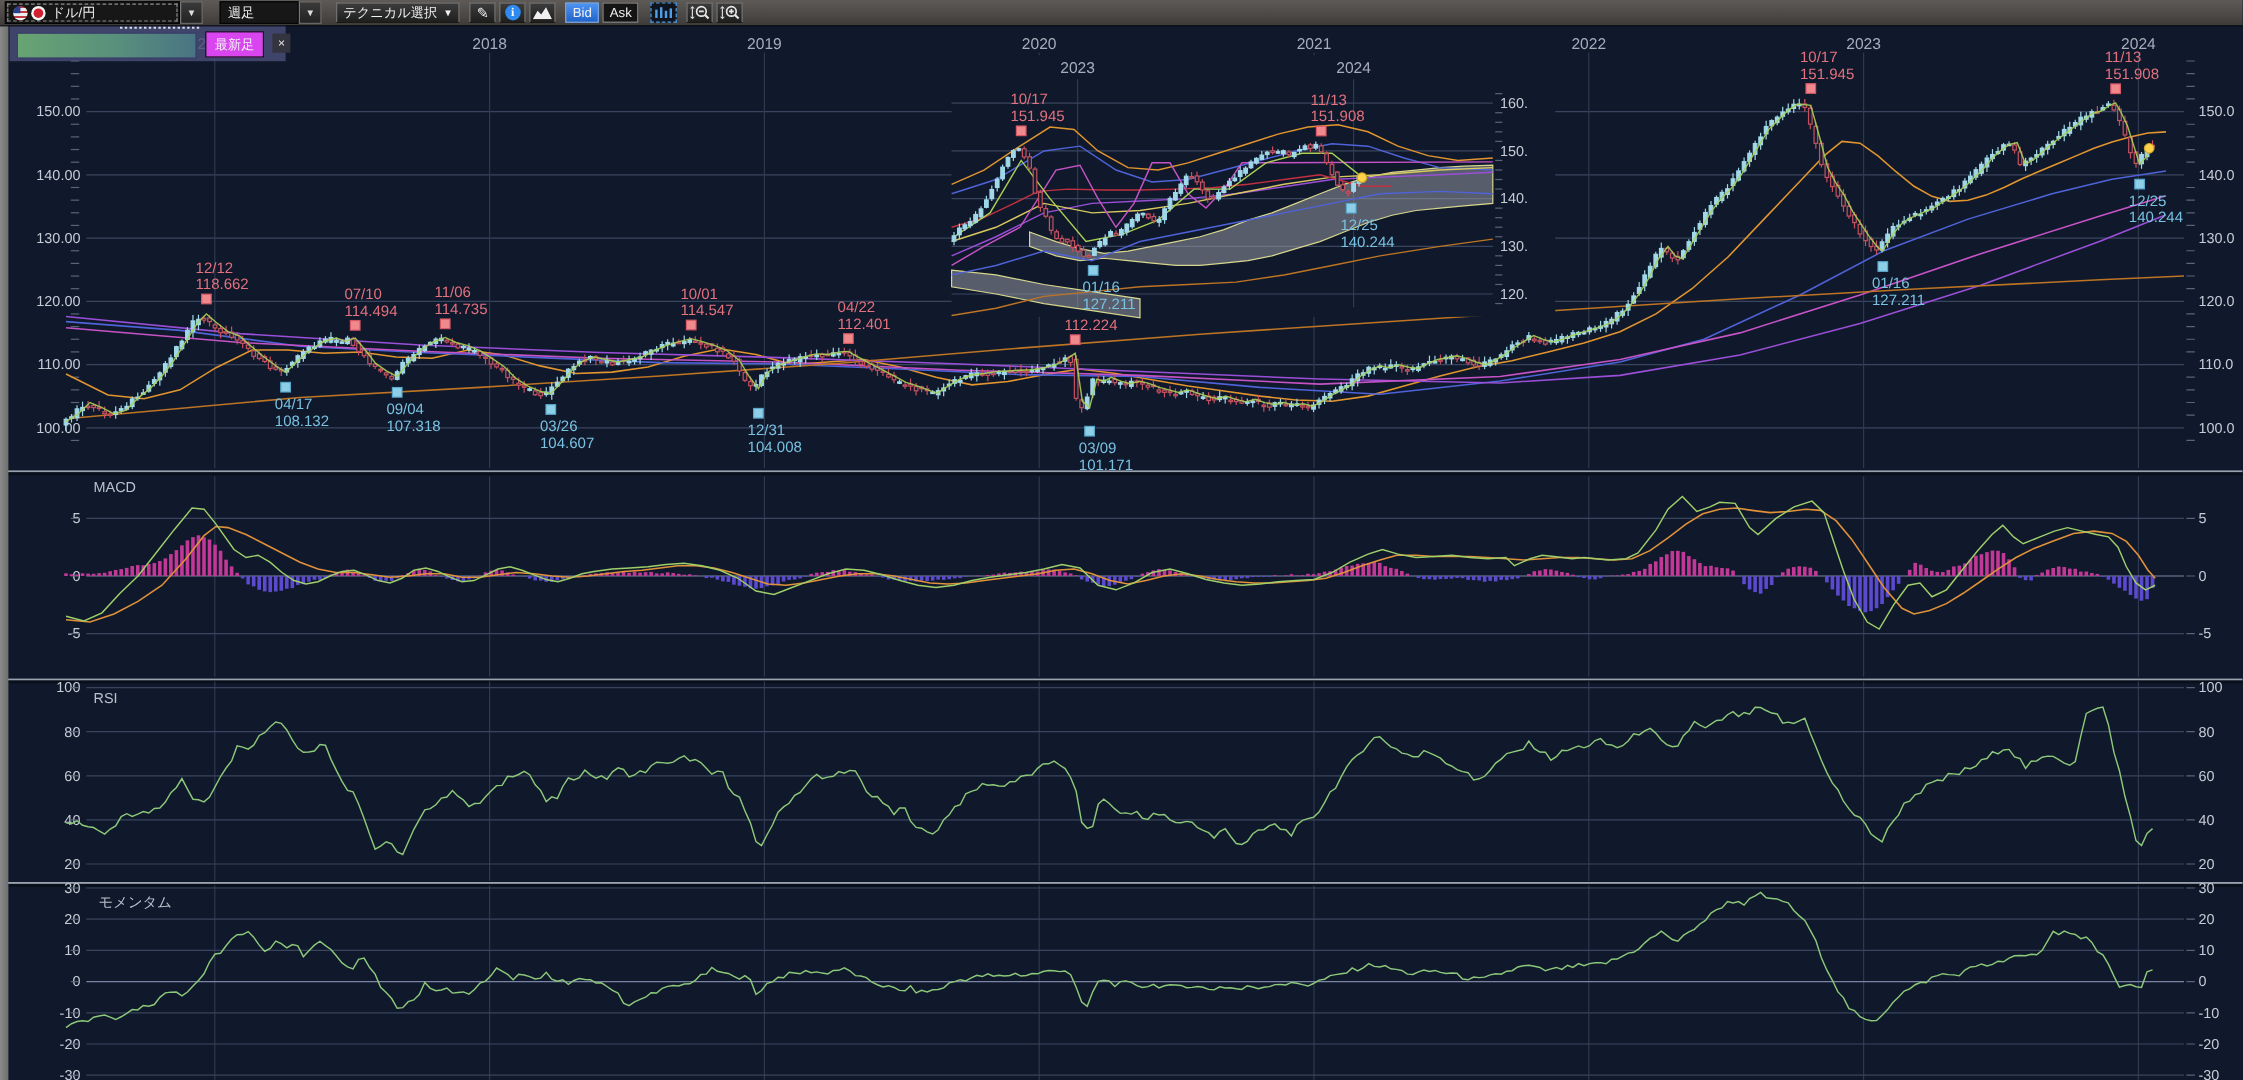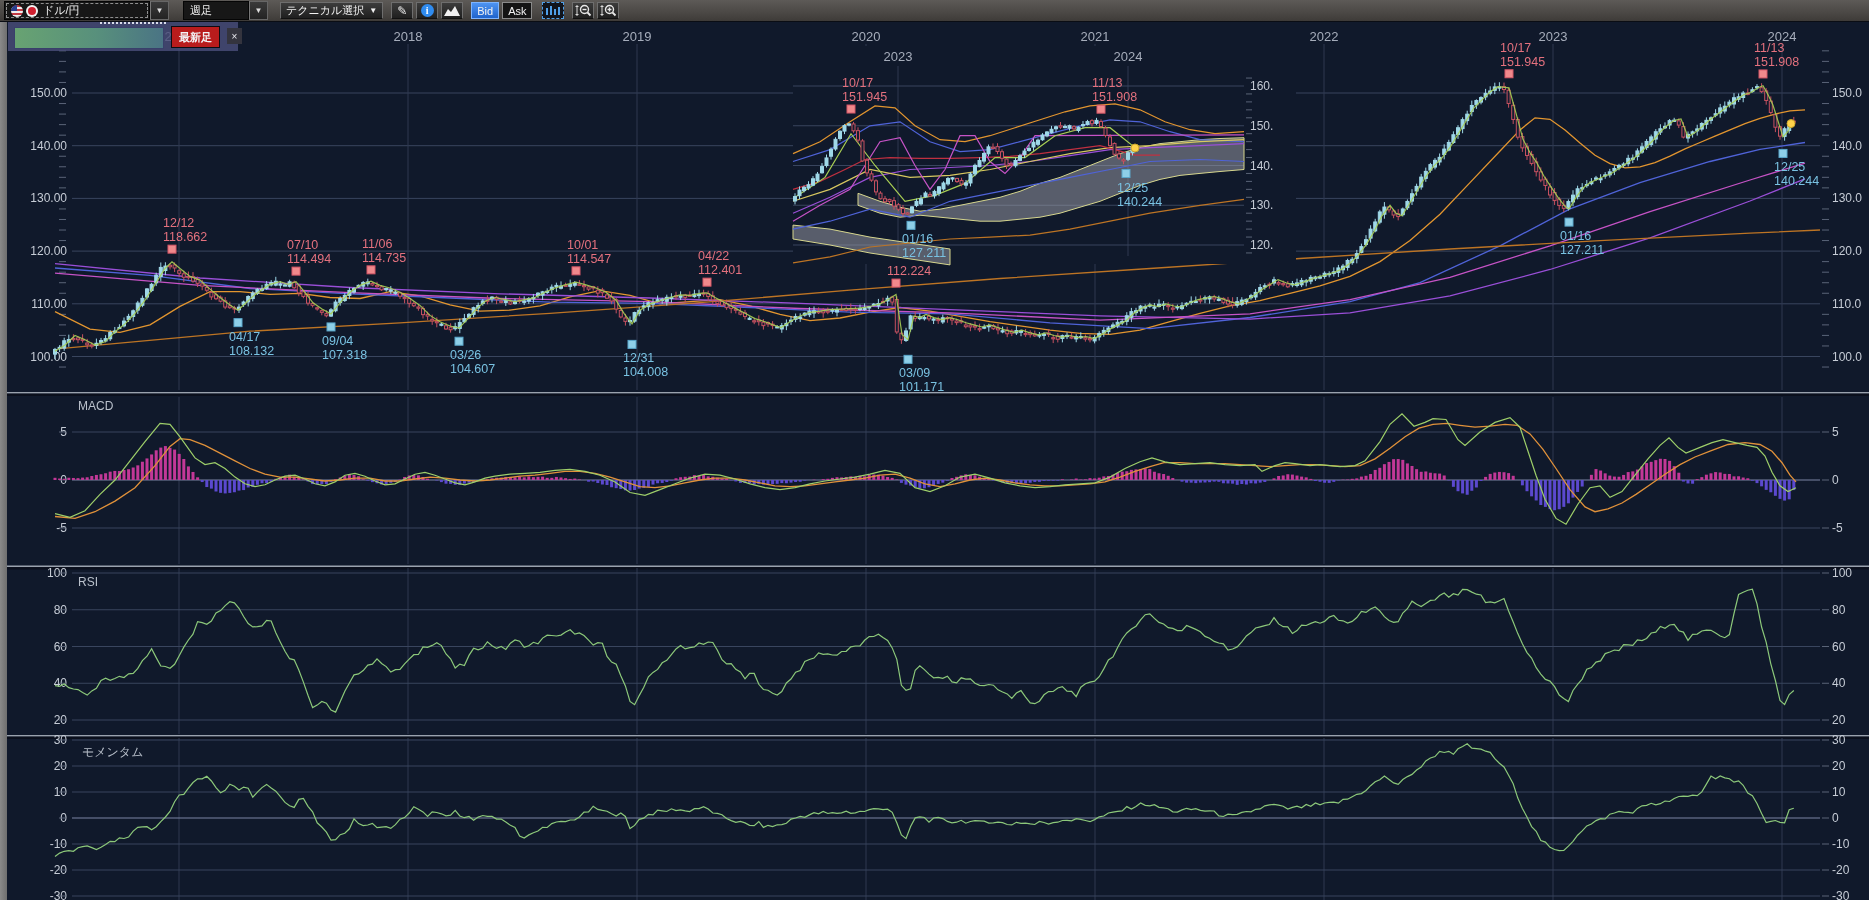--- a/index.html
+++ b/index.html
@@ -30,23 +30,23 @@
   .flag-jp::after{content:"";position:absolute;left:2px;top:2px;width:8px;height:8px;border-radius:50%;background:#d02030;}
   .pair-label{margin:0 14px 0 2px;}
   
   #tabstrip{position:absolute;left:8px;top:21px;width:230px;height:30px;
     background:rgba(74,78,122,0.82);z-index:20;}
   #tabstrip .dots{position:absolute;left:92px;top:1px;width:66px;height:0;
     border-top:2px dotted #d8dcea;}
   #mini-gradient{position:absolute;left:6px;top:6px;width:148px;height:20px;
     background:linear-gradient(90deg,#68a372 0%,#58907c 55%,#4a7484 100%);
     border:1px solid #39406b;}
-  #latest-tab{position:absolute;left:163px;top:5px;height:20px;background:#b91c1c;
+  #latest-tab{position:absolute;left:163px;top:5px;height:20px;background:#d946ef;
     border:1px solid #0c0c12;color:#f2f2f4;font-size:11px;display:flex;align-items:center;
-    padding:0 7px;cursor:pointer;font-weight:bold;}
+    padding:0 7px;cursor:pointer;}
   #latest-close{position:absolute;left:219px;top:7px;width:15px;height:16px;background:#34343e;
     color:#e8e8ee;font-size:10px;display:flex;align-items:center;justify-content:center;cursor:pointer;}
   
   #left-gutter{position:absolute;left:0;top:21px;width:7px;height:879px;
     background:linear-gradient(90deg,#8a8a8a,#6f6f6f);z-index:15;}
   svg text{font-family:"Liberation Sans",sans-serif;}
 </style>
 </head>
 <body>
 

